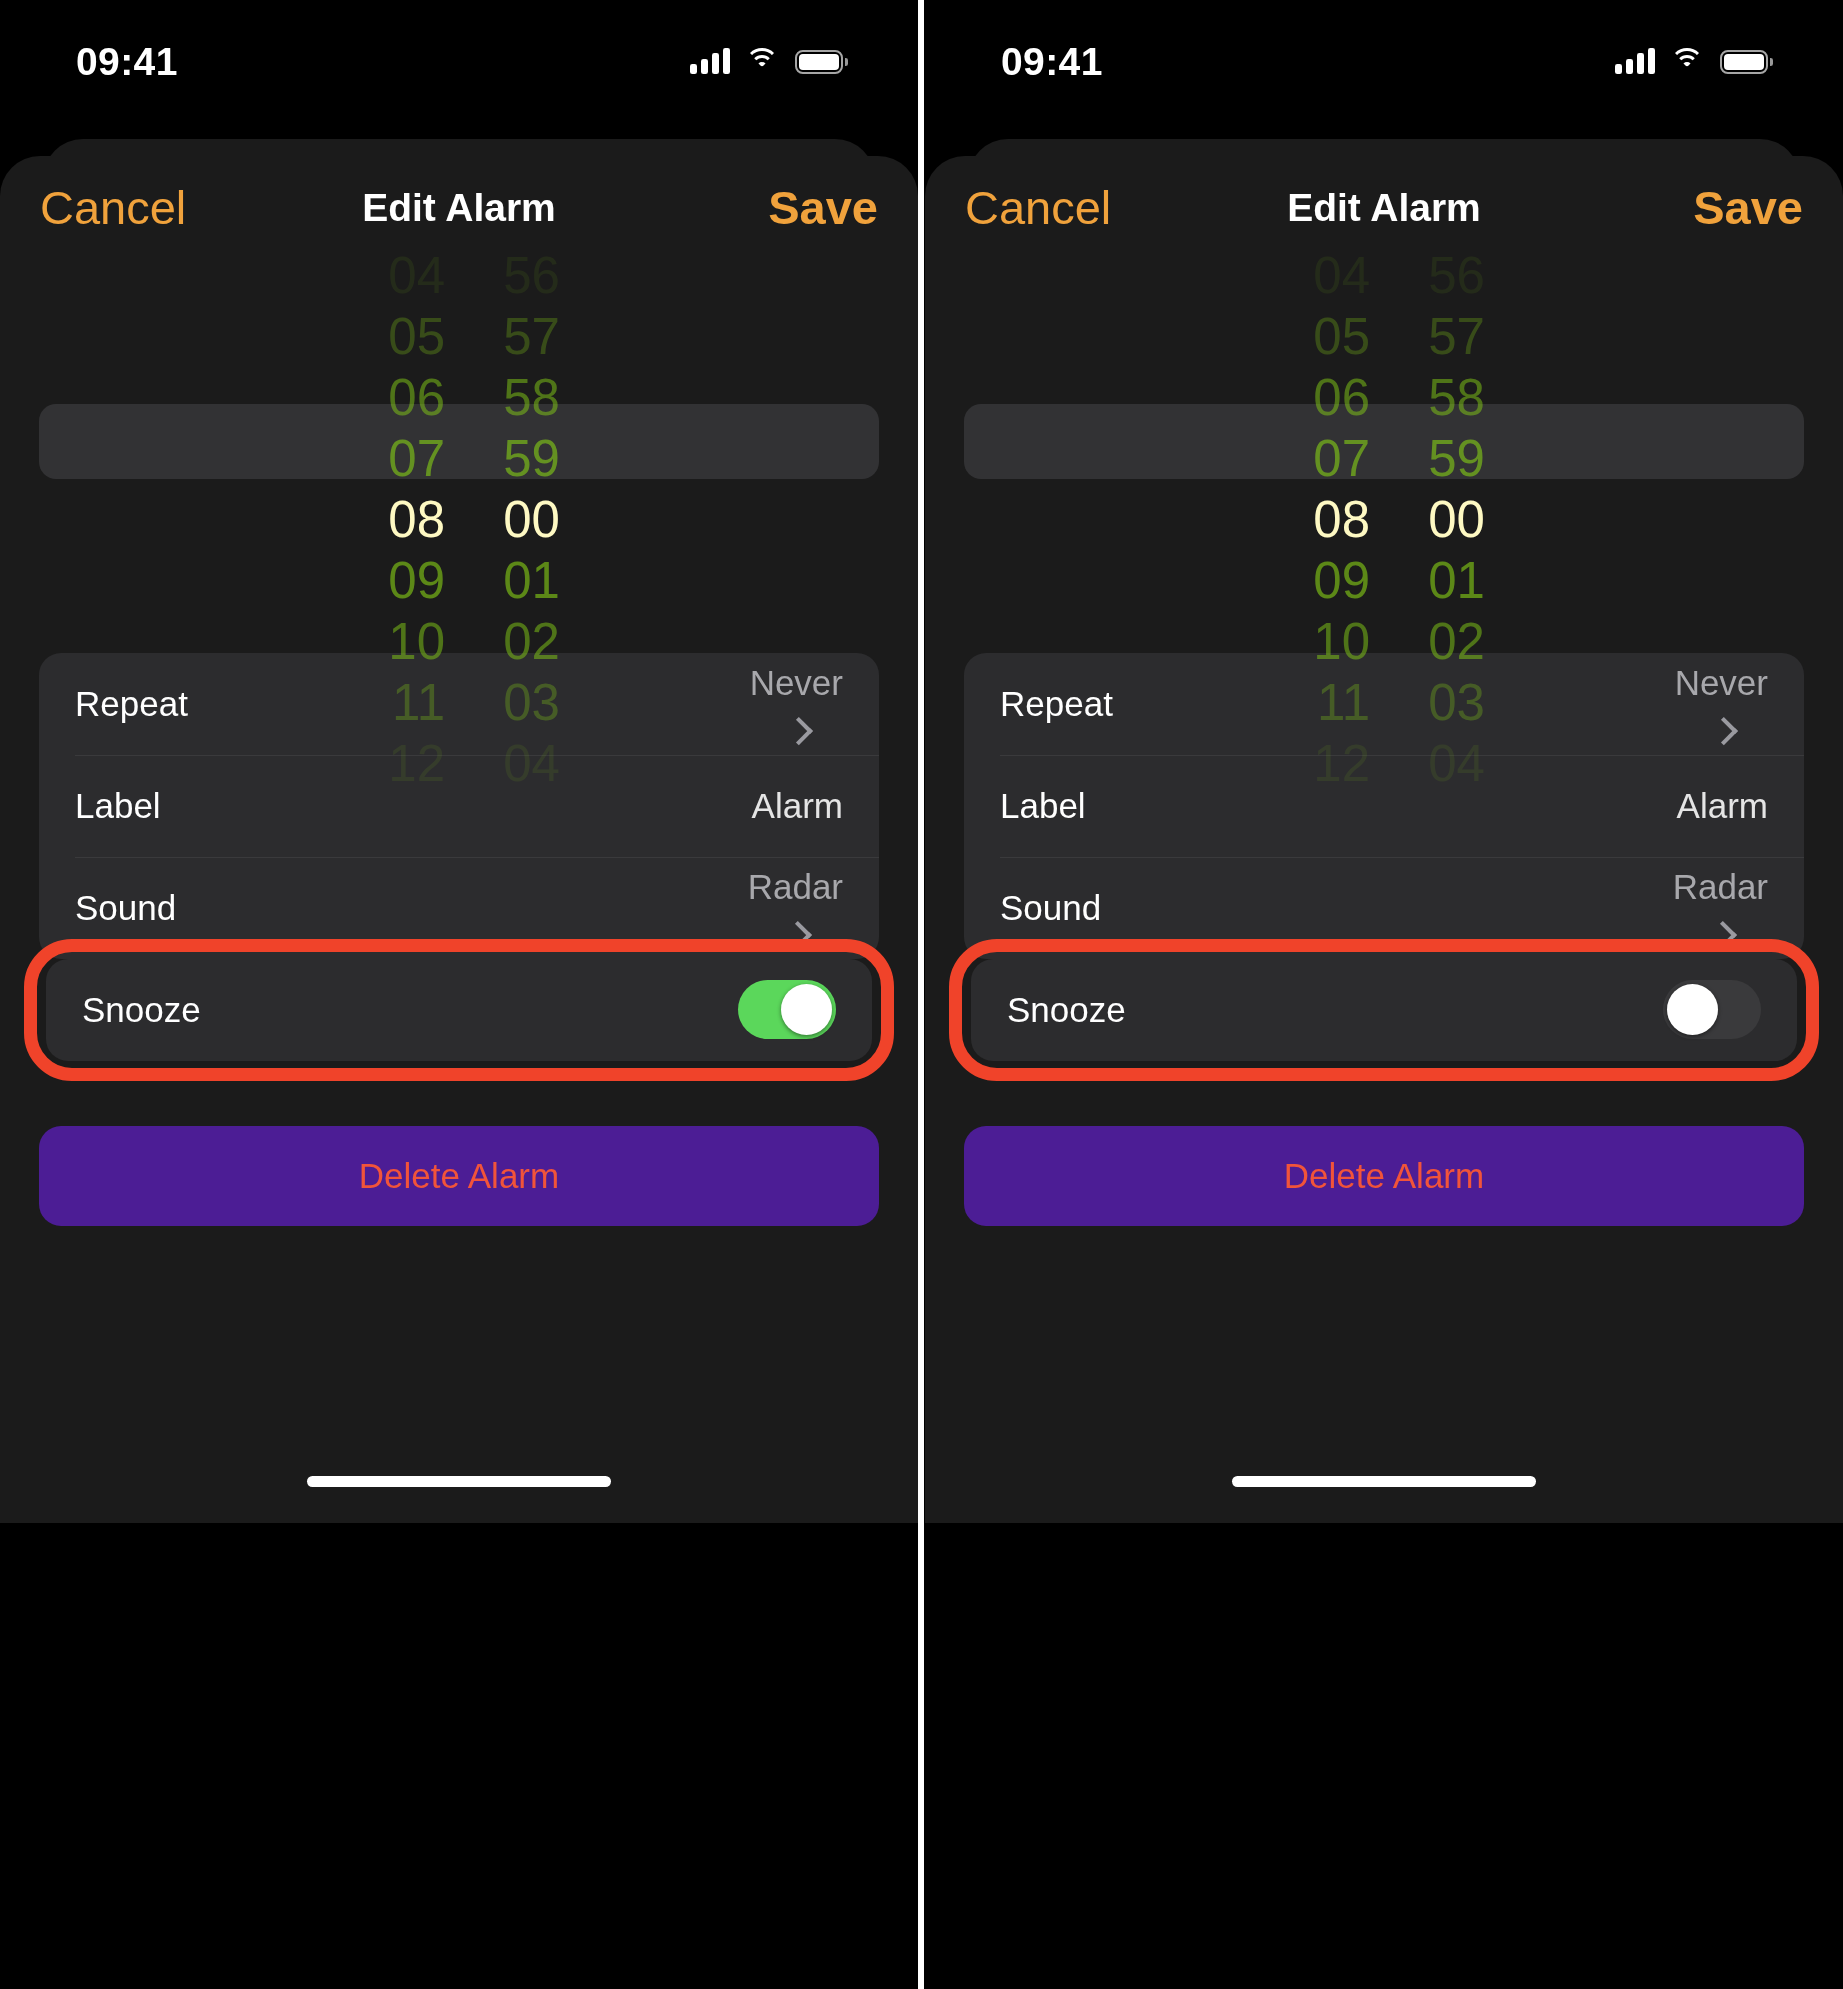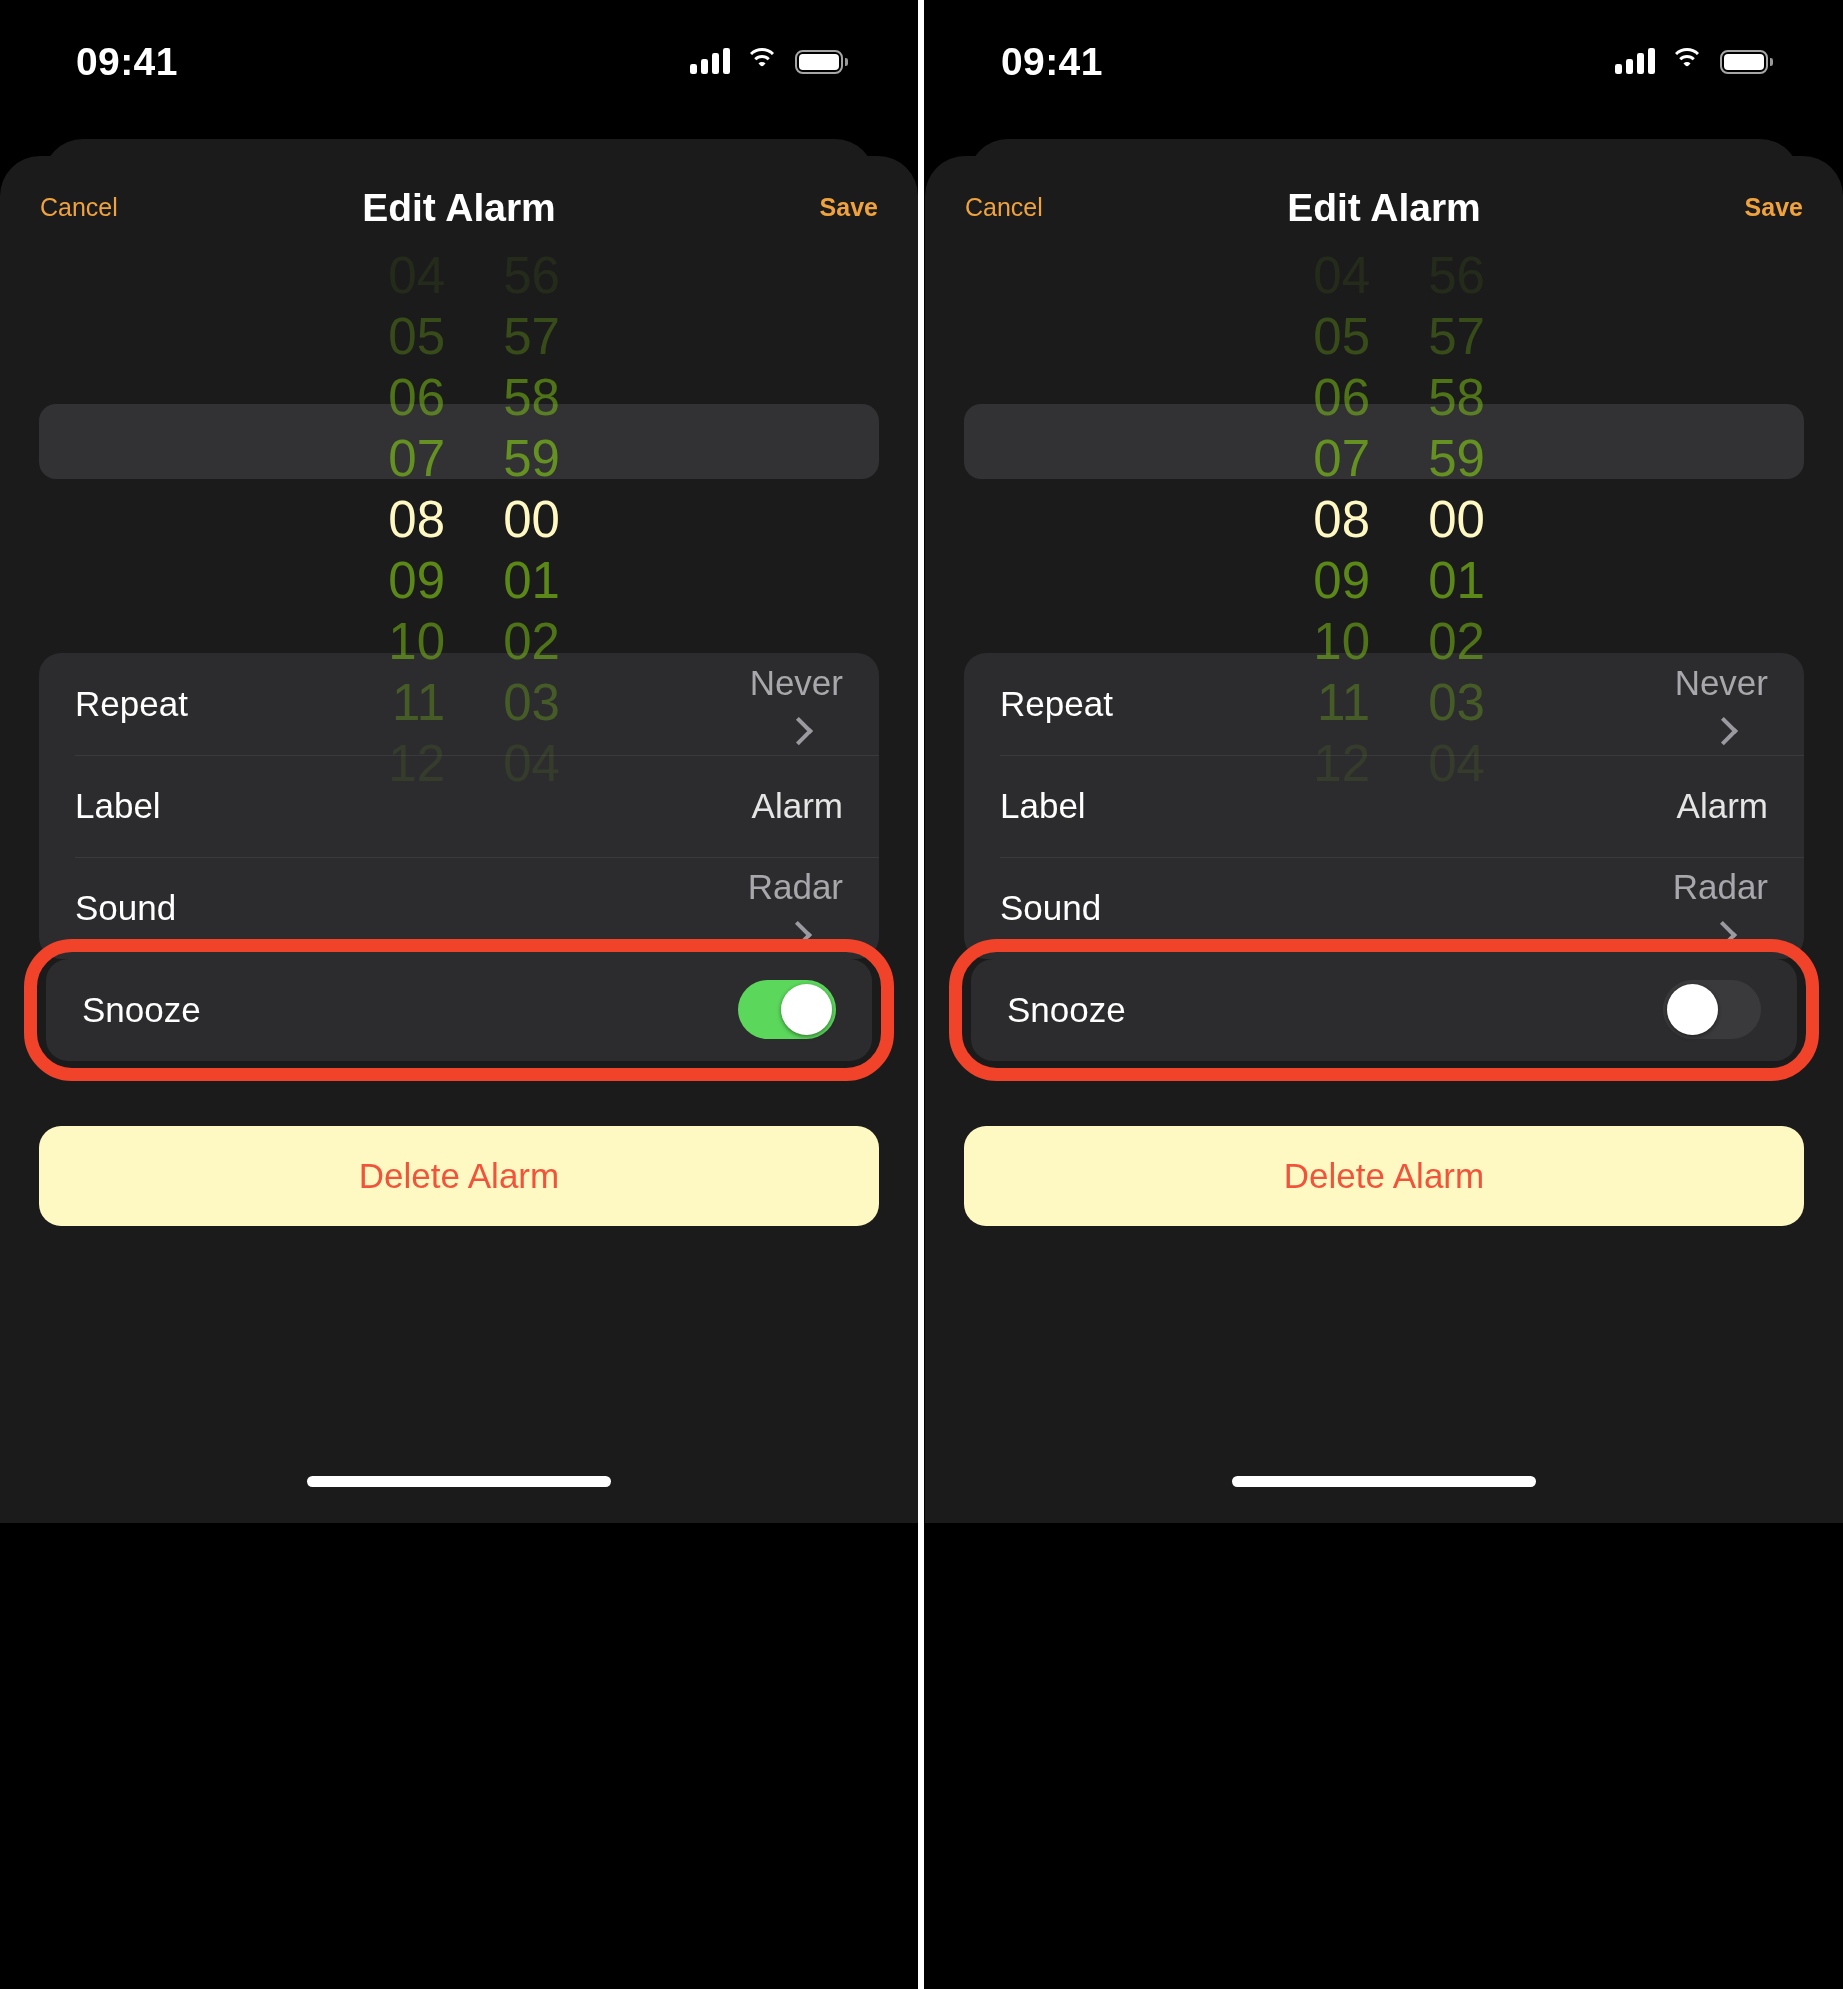--- a/index.html
+++ b/index.html
@@ -71,21 +71,21 @@
   .sheet {
     position:absolute; top:156px; left:0; right:0; bottom:0;
     background:#1b1b1b; border-radius:40px 40px 0 0; z-index:10; overflow:hidden;
   }
 
   
   .navbar {
     position:relative; height:103px; display:flex; align-items:center;
     padding:0 40px; color:#fff;
   }
-  .nav-btn { font-size:25px; color:#F0A23C; line-height:1; white-space:nowrap; }
+  .nav-btn { font-size:47px; color:#F0A23C; line-height:1; white-space:nowrap; }
   .nav-btn.save { font-weight:bold; margin-left:auto; }
   .nav-title {
     position:absolute; left:0; right:0; text-align:center;
     font-size:39px; font-weight:bold; color:#fff; pointer-events:none;
   }
 
   
   .picker { position:relative; height:350px; margin-top:15.6px; }
   .picker-highlight {
     position:absolute; left:39px; right:39px; top:129px; height:75px;
@@ -155,21 +155,21 @@
   }
   .toggle.on { background:#5BD75B; }
   .toggle .knob {
     position:absolute; top:3.9px; left:3.9px; width:51px; height:51px; border-radius:50%;
     background:#fff; box-shadow:0 1.6px 4.7px rgba(0,0,0,0.45);
   }
   .toggle.on .knob { left:43px; }
 
   
   .delete-card {
-    margin:65px 39px 0 39px; background:#fef9c3; border-radius:22px;
+    margin:65px 39px 0 39px; background:#4c1d95; border-radius:22px;
     height:100px; display:flex; align-items:center; justify-content:center;
   }
   .delete-label { font-size:35px; color:#F1543A; }
 
   
   .home-indicator {
     position:absolute; bottom:36px; left:50%; transform:translateX(-50%);
     width:304px; height:11px; border-radius:5.4px; background:#fff; z-index:30;
   }
 </style>

